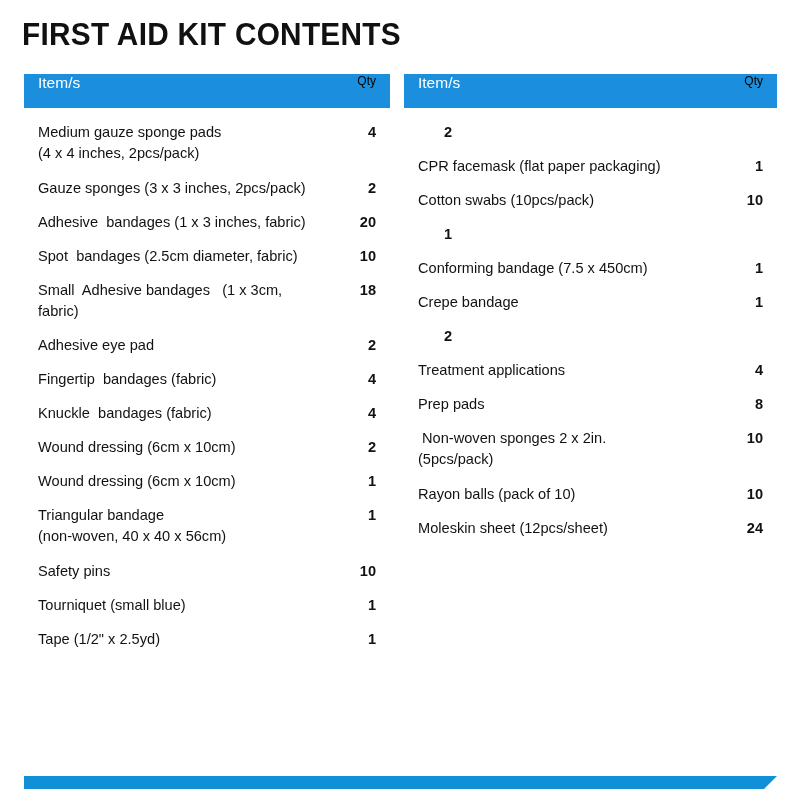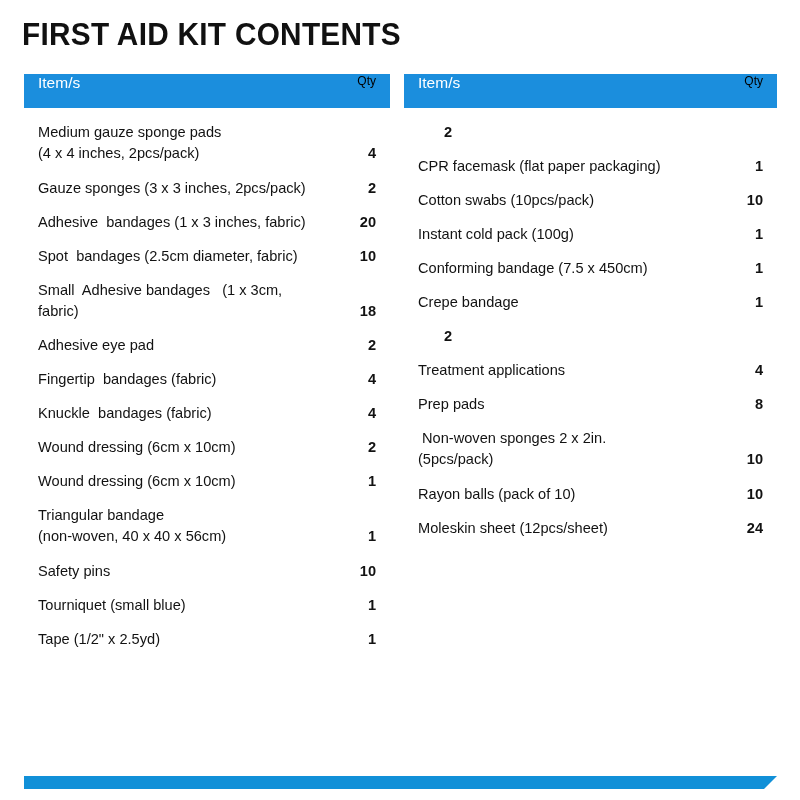--- a/index.html
+++ b/index.html
@@ -73,21 +73,21 @@
     flex: 0 0 auto;
     text-align: right;
   }
 
   
   .tbody {
     padding-top: 14px;
   }
   .row {
     display: flex;
-    align-items: flex-end;
+    align-items: flex-start;
     padding: 0 14px 0 14px;
     box-sizing: border-box;
     margin-bottom: 13px;
     gap: 19px;
   }
   .row.two-line { margin-bottom: 14px; }
 
   .row .r-item {
     flex: 1 1 auto;
     font-size: 14.6px;
@@ -203,21 +203,20 @@
           </div>
           <div class="row">
             <div class="r-item">CPR facemask (flat paper packaging)</div>
             <div class="r-qty">1</div>
           </div>
           <div class="row">
             <div class="r-item">Cotton swabs (10pcs/pack)</div>
             <div class="r-qty">10</div>
           </div>
           <div class="row">
-            <div class="r-item">Instant cold pack (100g)</div>
             <div class="r-qty">1</div>
           </div>
           <div class="row">
             <div class="r-item">Conforming bandage (7.5 x 450cm)</div>
             <div class="r-qty">1</div>
           </div>
           <div class="row">
             <div class="r-item">Crepe bandage</div>
             <div class="r-qty">1</div>
           </div>

